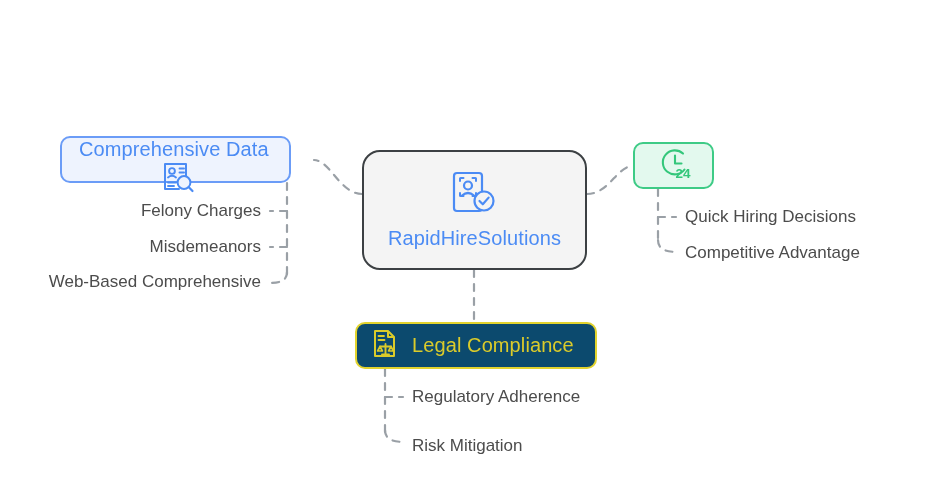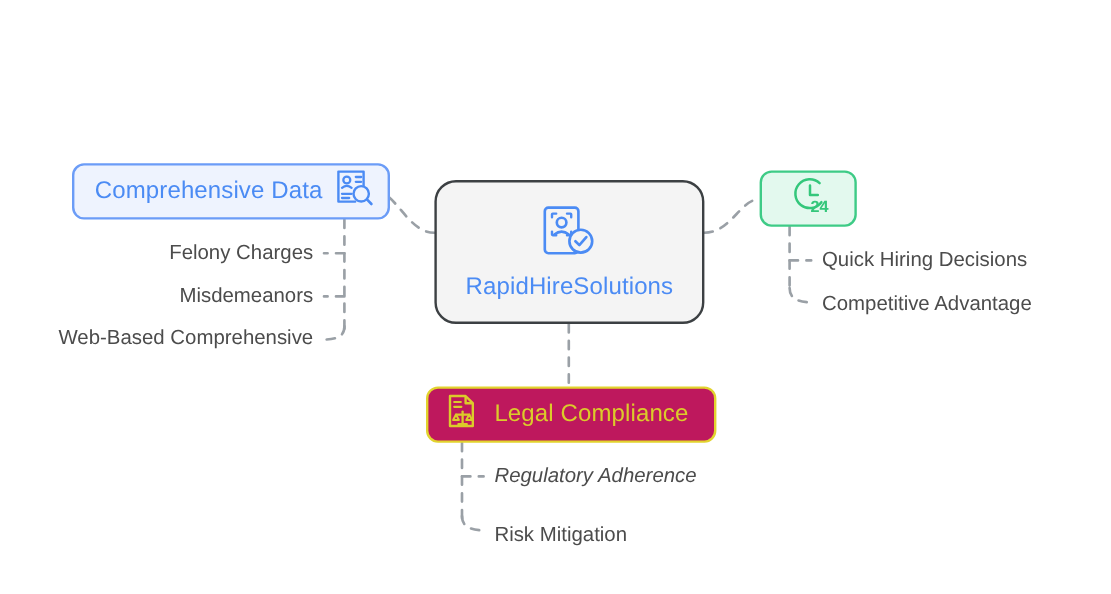--- a/index.html
+++ b/index.html
@@ -67,20 +67,21 @@
   }
 
   
   #node-comprehensive {
     left: 60px;
     top: 136px;
     height: 47px;
     padding: 0 11px 0 17px;
     border-color: #6b9cf7;
     background: #eef3fe;
+    flex-direction: column;
   }
   #node-comprehensive .label {
     color: #4b8bf4;
     margin-right: 9px;
   }
 
   
   #node-fast {
     left: 633px;
     top: 142px;
@@ -94,21 +95,21 @@
     margin-left: 9px;
   }
 
   
   #node-legal {
     left: 355px;
     top: 322px;
     height: 47px;
     padding: 0 21px 0 12px;
     border-color: #e2d32e;
-    background: #be185d;
+    background: #0c4a6e;
   }
   #node-legal .label {
     color: #dbcb2a;
     margin-left: 9px;
   }
 
   
   .leaf {
     position: absolute;
     font-size: 17px;
@@ -119,21 +120,21 @@
     text-align: center;
   }
 
   #leaf-felony        { right: 665px; top: 201px; }
   #leaf-misdemeanors  { right: 665px; top: 237px; }
   #leaf-web           { right: 665px; top: 272px; }
 
   #leaf-quick   { left: 685px; top: 207px; }
   #leaf-compet  { left: 685px; top: 243px; }
 
-  #leaf-regulatory { left: 412px; top: 387px; font-style: italic; }
+  #leaf-regulatory { left: 412px; top: 387px; }
   #leaf-risk       { left: 412px; top: 436px; }
 </style>
 </head>
 <body>
 
 <div id="canvas">
 
   <svg id="wires" viewBox="0 0 926 495" xmlns="http://www.w3.org/2000/svg">
     <g fill="none" stroke="#9aa0a6" stroke-width="2.2" stroke-linecap="round" stroke-dasharray="7 7">
 

